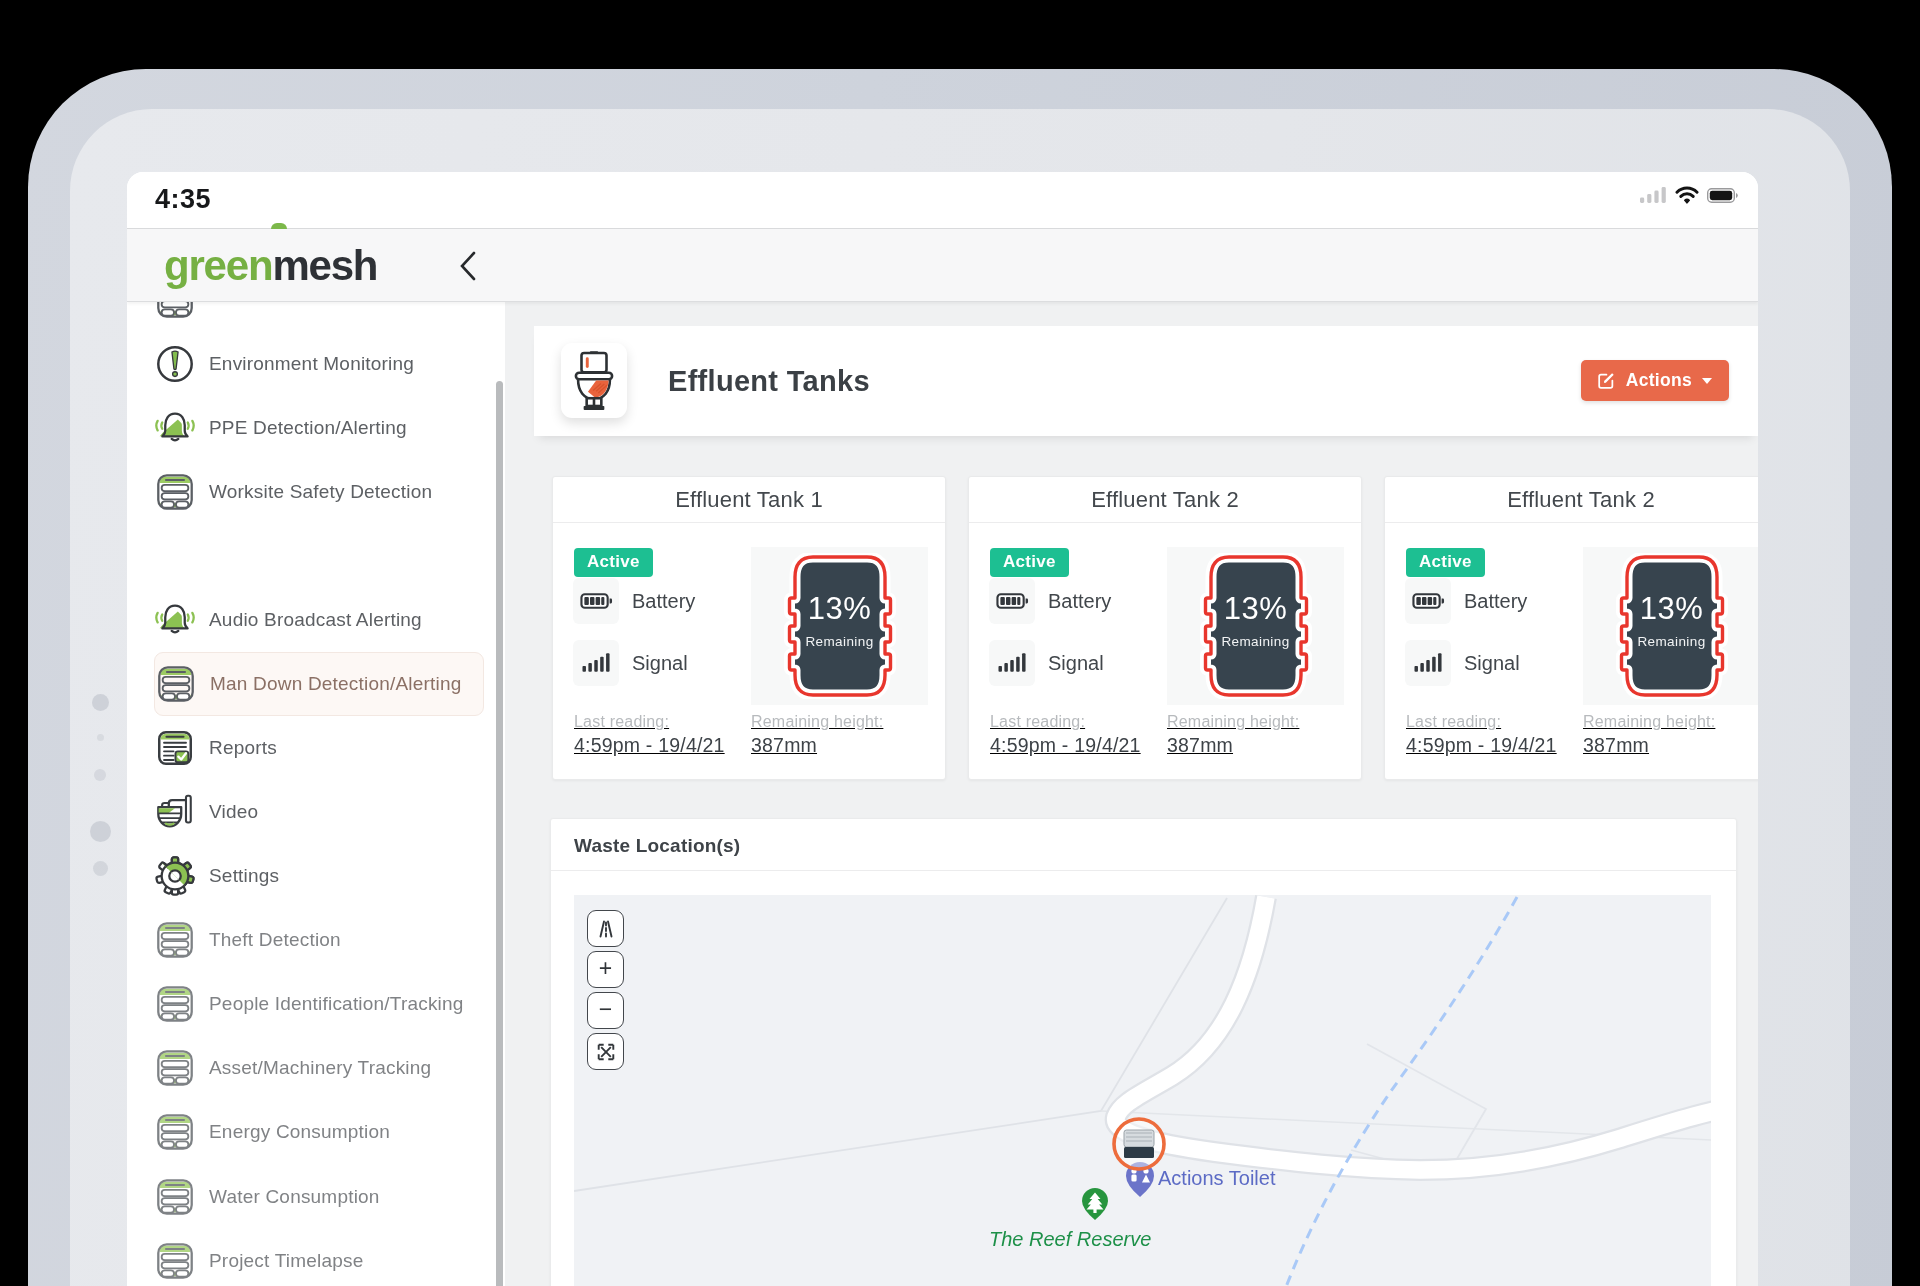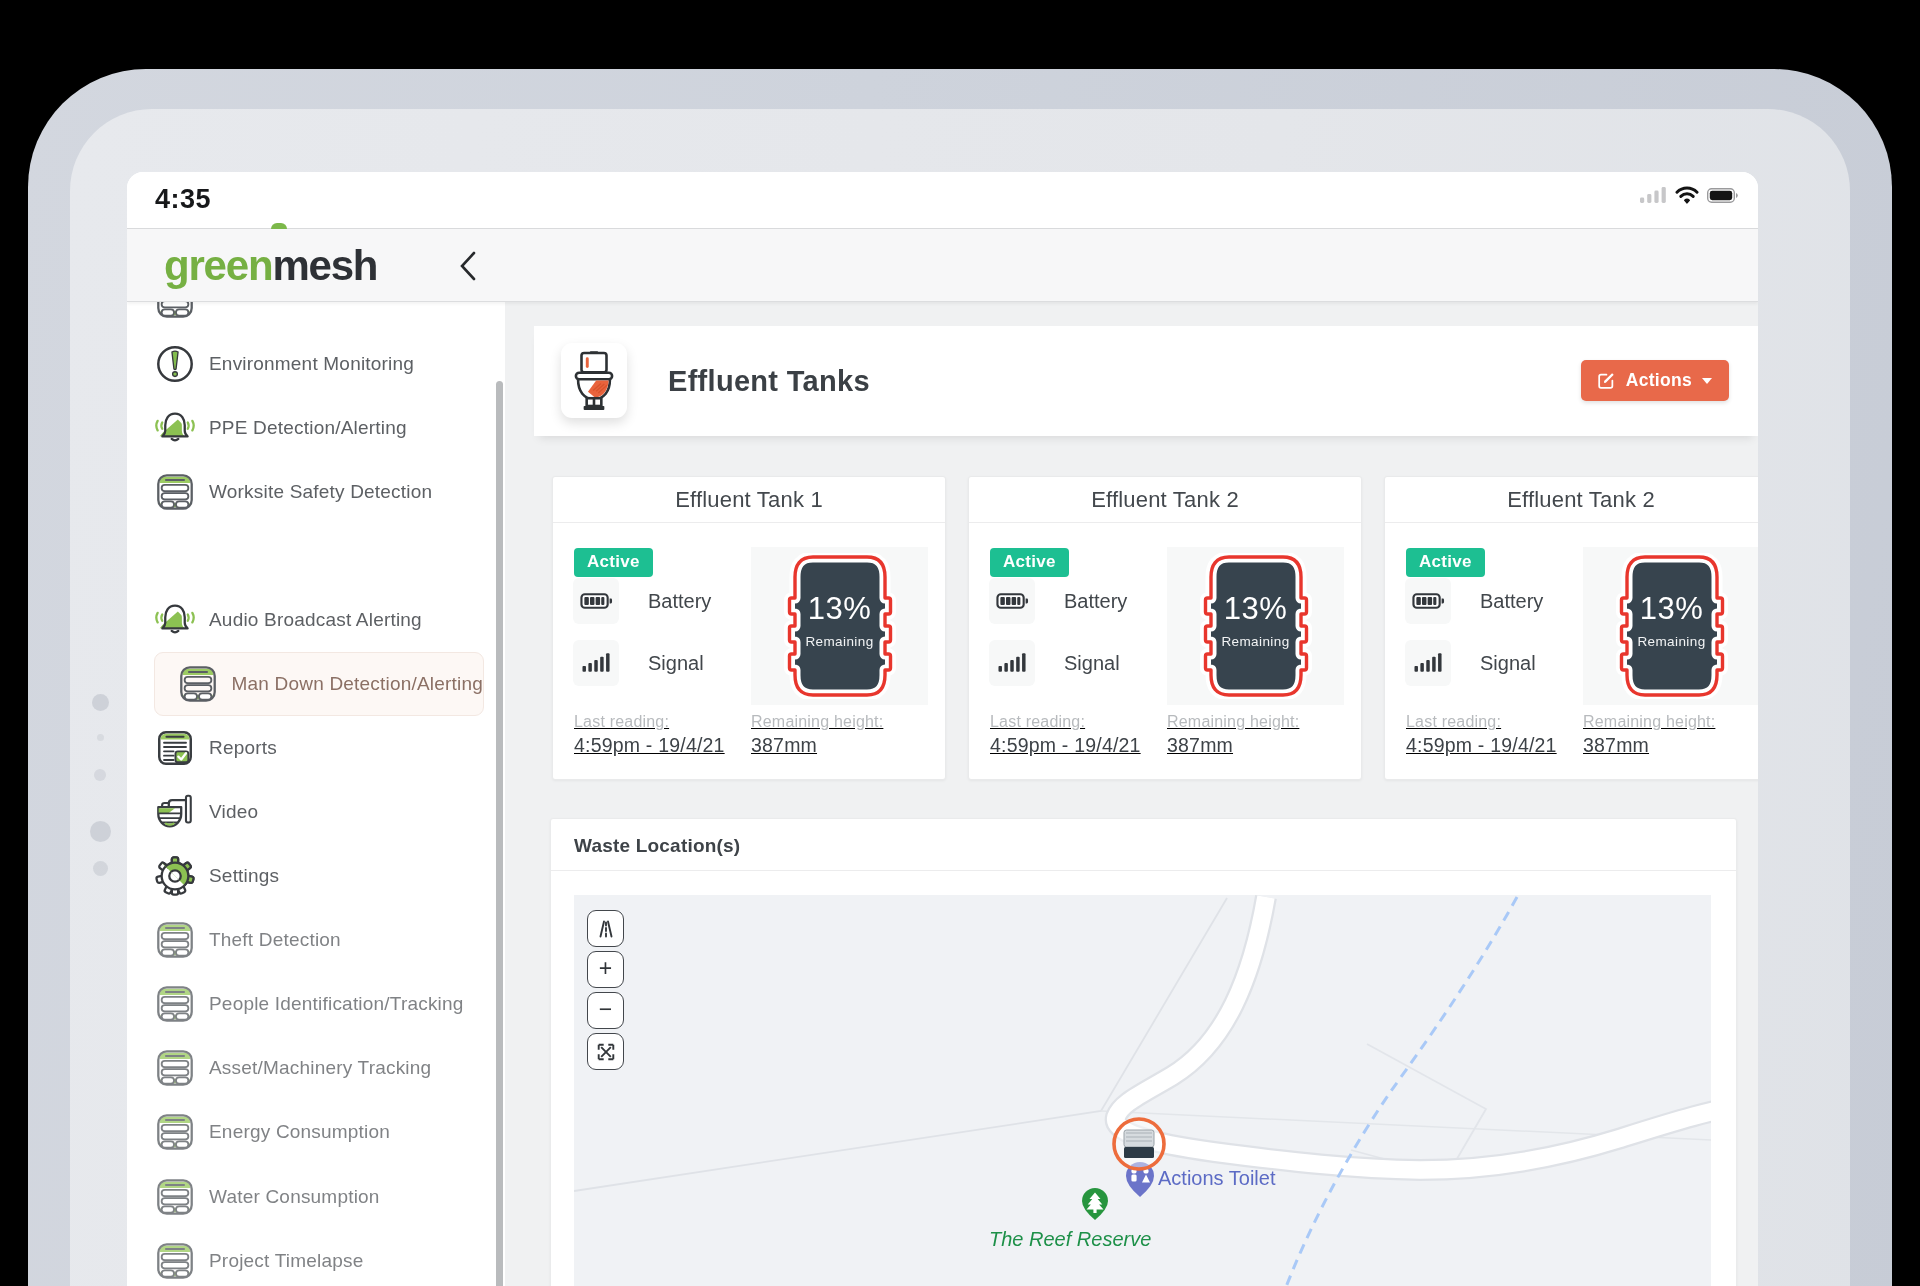--- a/index.html
+++ b/index.html
@@ -31,21 +31,21 @@
   .logo .lg { color:#76b043; }
   .logo .lm { color:#2e3136; }
   .back-chevron { position:absolute; left:332px; top:21px; }
 
   
   .sidebar { position:absolute; left:0; top:130px; width:378px; bottom:0; background:#fff; z-index:5; }
   .s-item { position:absolute; left:27px; width:330px; height:64px; display:flex; align-items:center; gap:13px; }
   .s-item .s-icon { width:42px; height:42px; flex:0 0 42px; }
   .s-icon svg { width:42px; height:42px; display:block; }
   .s-label { font-size:19px; font-weight:500; color:#5d6064; letter-spacing:.2px; white-space:nowrap; }
-  .s-item.active { background:#fdf8f5; border:1px solid #f3e8e2; border-radius:9px;justify-content:flex-end; }
+  .s-item.active { background:#fdf8f5; border:1px solid #f3e8e2; border-radius:9px; }
   .s-item.active .s-label { color:#8b7065; }
   .s-item.faded { opacity:.78; }
   .side-scrollbar { position:absolute; left:369px; top:79px; width:7px; height:1120px;
                     border-radius:4px; background:#b9bbbd; }
 
   
   .main { position:absolute; left:378px; top:130px; right:0; bottom:-140px; background:#f0f1f2; z-index:4; }
 
   
   .page-header { position:absolute; left:29px; top:24px; right:0; height:110px; background:#fff;
@@ -61,21 +61,21 @@
 
   
   .cards { position:absolute; left:47px; top:174px; height:304px; right:auto; display:flex; gap:22px; }
   .tank-card { position:relative; width:394px; height:304px; background:#fff; border:1px solid #e9eaeb;
                border-radius:3px; box-shadow:0 1px 3px rgba(0,0,0,.05); }
   .tc-head { position:absolute; left:0; top:0; width:100%; height:46px; border-bottom:1px solid #ececed;
              display:flex; align-items:center; justify-content:center; }
   .tc-title { font-size:22px; font-weight:500; color:#43484d; letter-spacing:.2px; }
   .badge { position:absolute; left:21px; top:71px; background:#1dbf92; color:#fff; font-size:17px; font-weight:600;
            letter-spacing:.3px; padding:4px 13px 5px; border-radius:4px; }
-  .stat-row { position:absolute; left:20px; display:flex; align-items:center; gap:29px; }
+  .stat-row { position:absolute; left:20px; display:flex; align-items:center; gap:13px; }
   .stat-row.battery { top:101px; }
   .stat-row.signal { top:163px; }
   .stat-ico { width:46px; height:46px; background:#f7f8f8; border-radius:6px; display:flex; align-items:center; justify-content:center; }
   .stat-label { font-size:20px; font-weight:500; color:#41464b; }
   .tank-panel { position:absolute; left:198px; top:70px; width:177px; height:158px; background:#f7f8f8; }
   .tank-wrap { position:absolute; left:50%; top:50%; transform:translate(-50%,-50%); width:122px; height:146px; }
   .tank-wrap svg { display:block; width:122px; height:146px; }
   .tank-pct { position:absolute; left:0; top:38px; width:100%; text-align:center; color:#fff; font-size:31px; font-weight:500; letter-spacing:.5px; }
   .tank-cap { position:absolute; left:0; top:81px; width:100%; text-align:center; color:#f2f4f5; font-size:13.5px; font-weight:500; letter-spacing:.4px; }
   .meta { position:absolute; bottom:22px;text-decoration:underline; }

